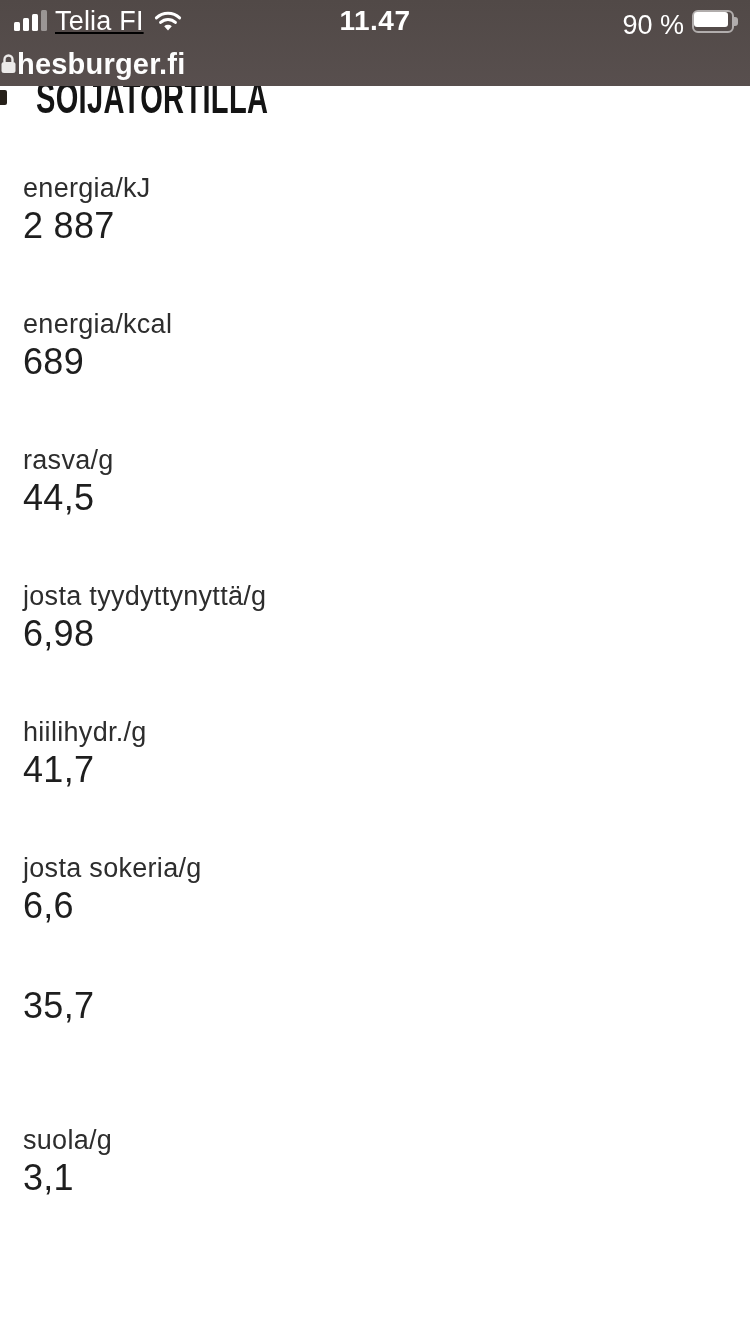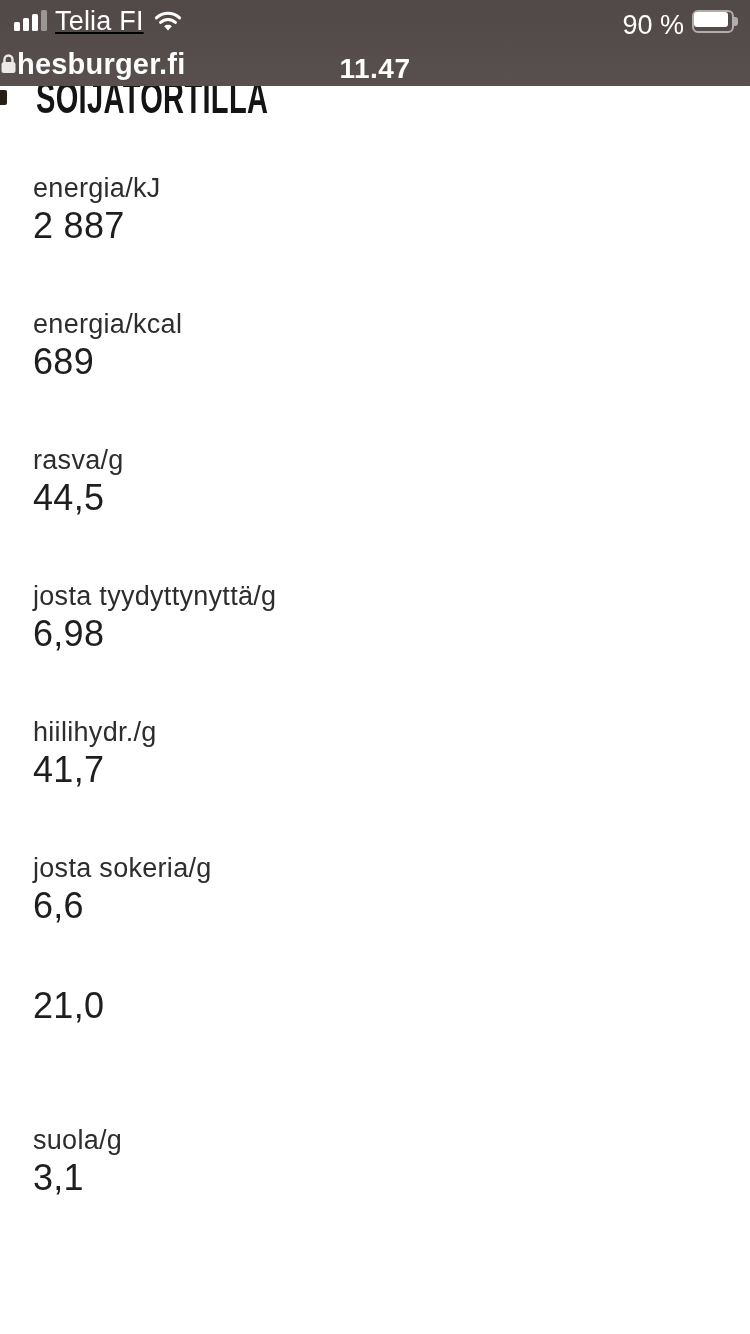--- a/index.html
+++ b/index.html
@@ -11,21 +11,21 @@
   .chrome { position:absolute; left:0; top:0; width:750px; height:86px; z-index:10;
             background:linear-gradient(180deg,#514947 0%, #584f4e 100%); }
   .statusbar { position:absolute; left:0; top:0; width:750px; height:42px; }
   .sb-left { position:absolute; left:14px; top:0; height:42px; display:flex; align-items:center; gap:8px;text-decoration:underline; }
   .sig { display:flex; align-items:flex-end; gap:3px; height:22px; padding-bottom:1px; }
   .sig span { display:block; width:6px; border-radius:1.5px; background:#ffffff; }
   .sig .b1{height:9px;} .sig .b2{height:13px;} .sig .b3{height:17px;}
   .sig .b4{height:21px; background:rgba(255,255,255,0.42);}
   .carrier { color:#ffffff; font-size:27px; letter-spacing:0.2px; }
   .sb-time { position:absolute; left:0; top:0; width:750px; height:42px; text-align:center;
-             line-height:42px; color:#ffffff; font-size:28px; font-weight:700; letter-spacing:0.5px;margin-top:48px; }
+             line-height:42px; color:#ffffff; font-size:28px; font-weight:700; letter-spacing:0.5px; }
   .sb-right { position:absolute; right:12px; top:0; height:42px; display:flex; align-items:center; gap:8px; }
   .batt-pct { color:#ffffff; font-size:27px;margin-top:9px; }
   .battery { position:relative; width:46px; height:23px; }
   .batt-body { position:absolute; left:0; top:0; width:42px; height:23px;
                border:2px solid rgba(255,255,255,0.55); border-radius:6px; }
   .batt-fill { position:absolute; left:2px; top:2px; height:15px; background:#ffffff; border-radius:3px; }
   .batt-nub { position:absolute; right:0; top:7px; width:4px; height:9px;
               background:rgba(255,255,255,0.55); border-radius:0 3px 3px 0; }
 
   .urlbar { position:absolute; left:0; top:42px; width:750px; height:44px;
@@ -34,21 +34,21 @@
 
   
   .content { position:absolute; left:0; top:0; width:750px; height:1334px; z-index:1; }
   .page-title { position:absolute; left:36px; top:76px; line-height:44px; font-size:44px;
                 font-weight:700; color:#141414; white-space:nowrap;text-align:center; }
   .page-title span { display:inline-block; transform:scaleX(0.66); transform-origin:left center;
                      letter-spacing:0.5px; }
   .edge-fragment { position:absolute; left:0; top:90px; width:7px; height:15px;
                    background:#262019; border-radius:0 2px 2px 0; }
 
-  .nut-row { position:absolute; left:33px; }
+  .nut-row { position:absolute; left:23px; }
   .nut-label { font-size:27px; line-height:36px; color:#2d2d2d; letter-spacing:0.3px; }
   .nut-value { font-size:36px; line-height:40px; color:#1e1e1e; font-weight:500; letter-spacing:0.3px; }
 </style>
 </head>
 <body>
 
 <div class="screen">
 
   <div class="content">
     <div class="edge-fragment"></div>
@@ -74,21 +74,21 @@
     </div>
     <div class="nut-row" style="top:714px">
       <div class="nut-label">hiilihydr./g</div>
       <div class="nut-value">41,7</div>
     </div>
     <div class="nut-row" style="top:850px">
       <div class="nut-label">josta sokeria/g</div>
       <div class="nut-value">6,6</div>
     </div>
     <div class="nut-row" style="top:986px">
-      <div class="nut-value">21,0</div>
+      <div class="nut-value">35,7</div>
     </div>
     <div class="nut-row" style="top:1122px">
       <div class="nut-label">suola/g</div>
       <div class="nut-value">3,1</div>
     </div>
   </div>
 
   <div class="chrome">
     <div class="statusbar">
       <div class="sb-left">

